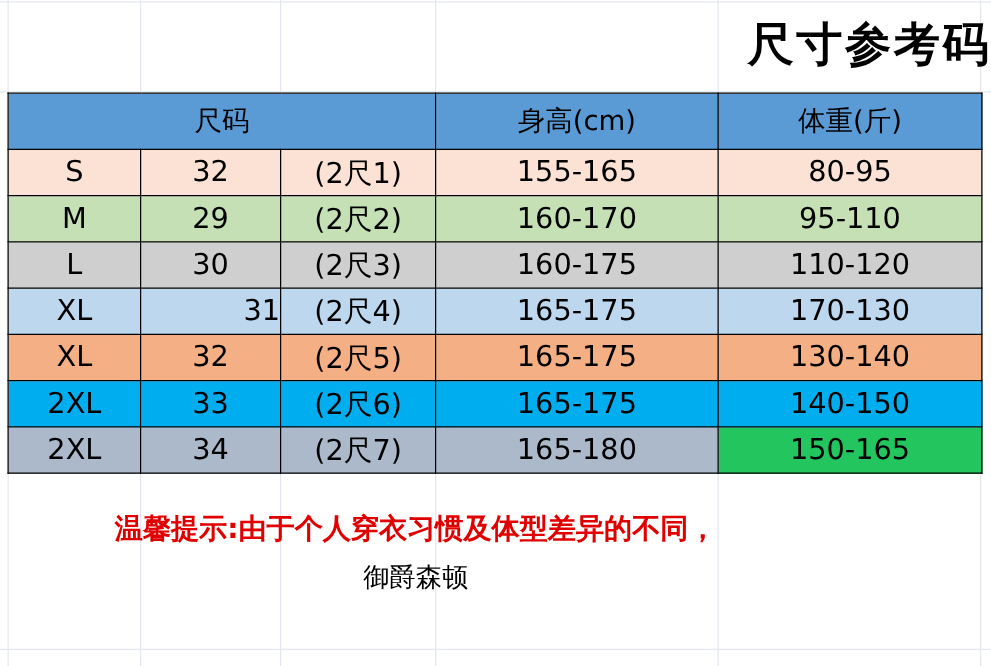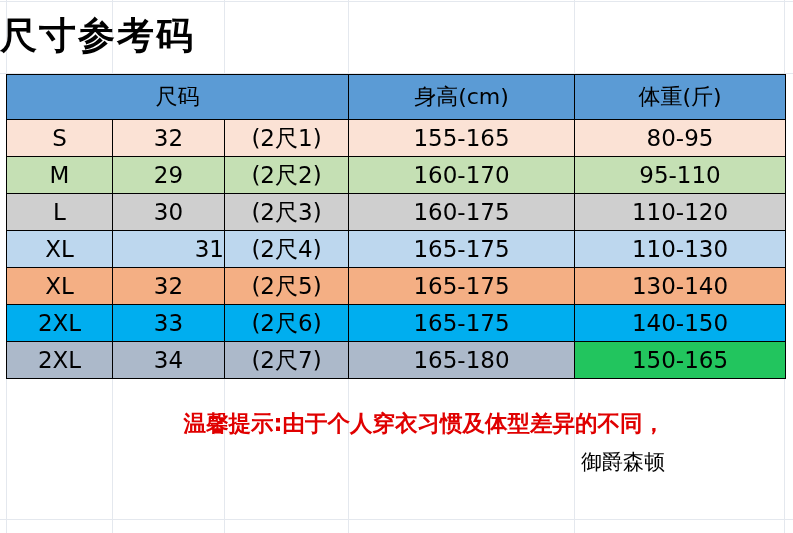--- a/index.html
+++ b/index.html
@@ -39,21 +39,21 @@
   #page {
     position: absolute;
     inset: 0;
   }
 
   .title {
     position: absolute;
     left: 0;
     top: 13px;
     width: 793px;
-    text-align: left;
+    text-align: right;
     font-size: 37px;
     font-weight: bold;
     color: #000000;
     letter-spacing: 2px;
     line-height: 46px;
     white-space: nowrap;
   }
 
   table.size-table {
     position: absolute;
@@ -86,21 +86,21 @@
   .c-num   { width: 112px; }
   .c-chi   { width: 124px; }
   .c-h     { width: 226px; }
   .c-w     { width: 211px; }
 
   .footer {
     position: absolute;
     left: 0;
     top: 406px;
     width: 665px;
-    text-align: right;
+    text-align: center;
   }
   .footer .warn {
     color: #E00000;
     font-size: 22.5px;
     font-weight: bold;
     line-height: 34px;
     white-space: nowrap;
   }
   .footer .warn.l2 {
     font-size: 22.5px;
@@ -168,21 +168,21 @@
           <td style="background: rgb(207, 207, 207);">30</td>
           <td style="background: rgb(207, 207, 207);">(2尺3)</td>
           <td style="background: rgb(207, 207, 207);">160-175</td>
           <td style="background: rgb(207, 207, 207);">110-120</td>
         </tr>
         <tr>
           <td style="background: rgb(189, 215, 238);">XL</td>
           <td style="background: rgb(189, 215, 238); text-align: right;">31</td>
           <td style="background: rgb(189, 215, 238);">(2尺4)</td>
           <td style="background: rgb(189, 215, 238);">165-175</td>
-          <td style="background: rgb(189, 215, 238);">110-130</td>
+          <td style="background: rgb(189, 215, 238);">170-130</td>
         </tr>
         <tr>
           <td style="background: rgb(244, 175, 132);">XL</td>
           <td style="background: rgb(244, 175, 132);">32</td>
           <td style="background: rgb(244, 175, 132);">(2尺5)</td>
           <td style="background: rgb(244, 175, 132);">165-175</td>
           <td style="background: rgb(244, 175, 132);">130-140</td>
         </tr>
         <tr>
           <td style="background: rgb(0, 174, 239);">2XL</td>

